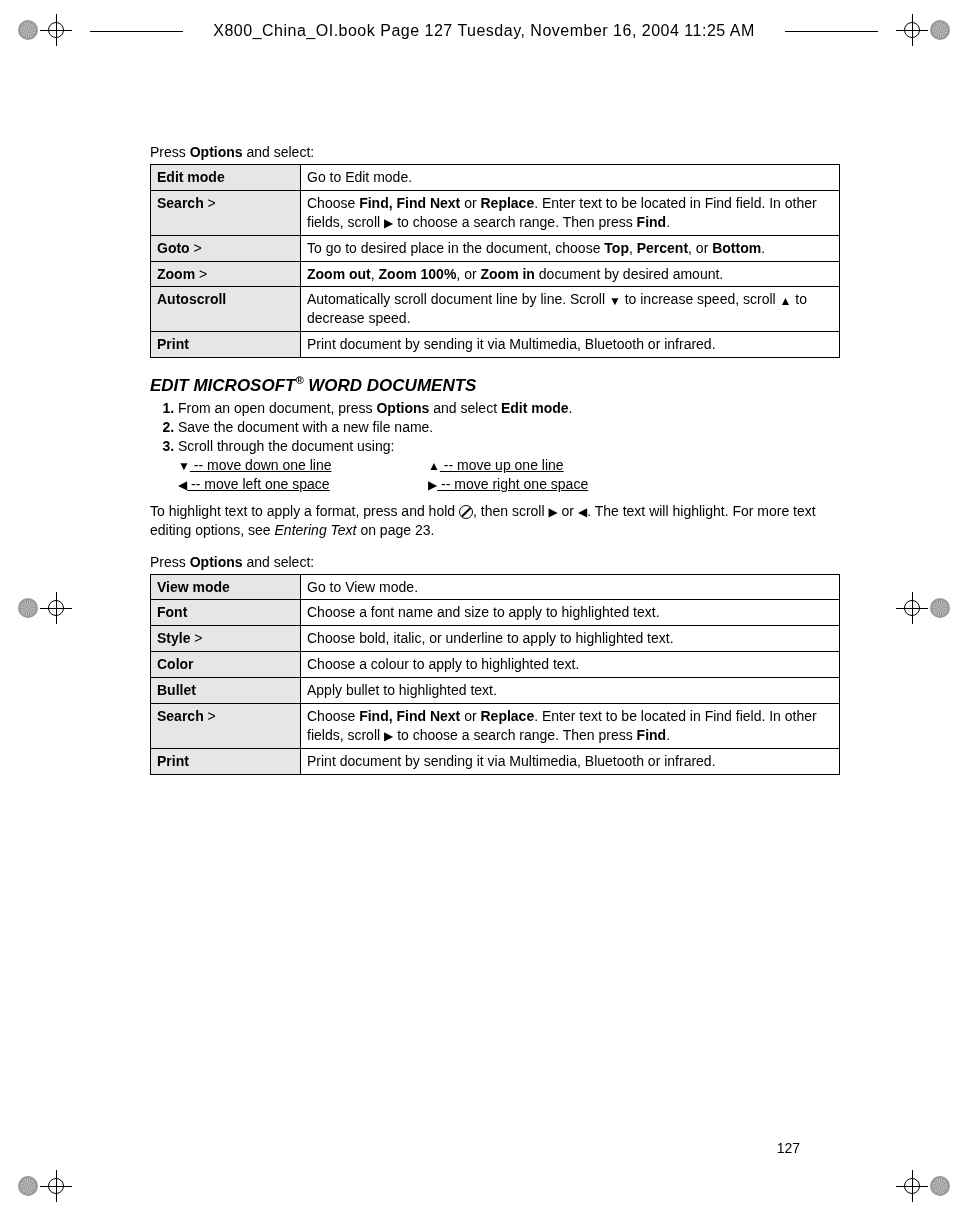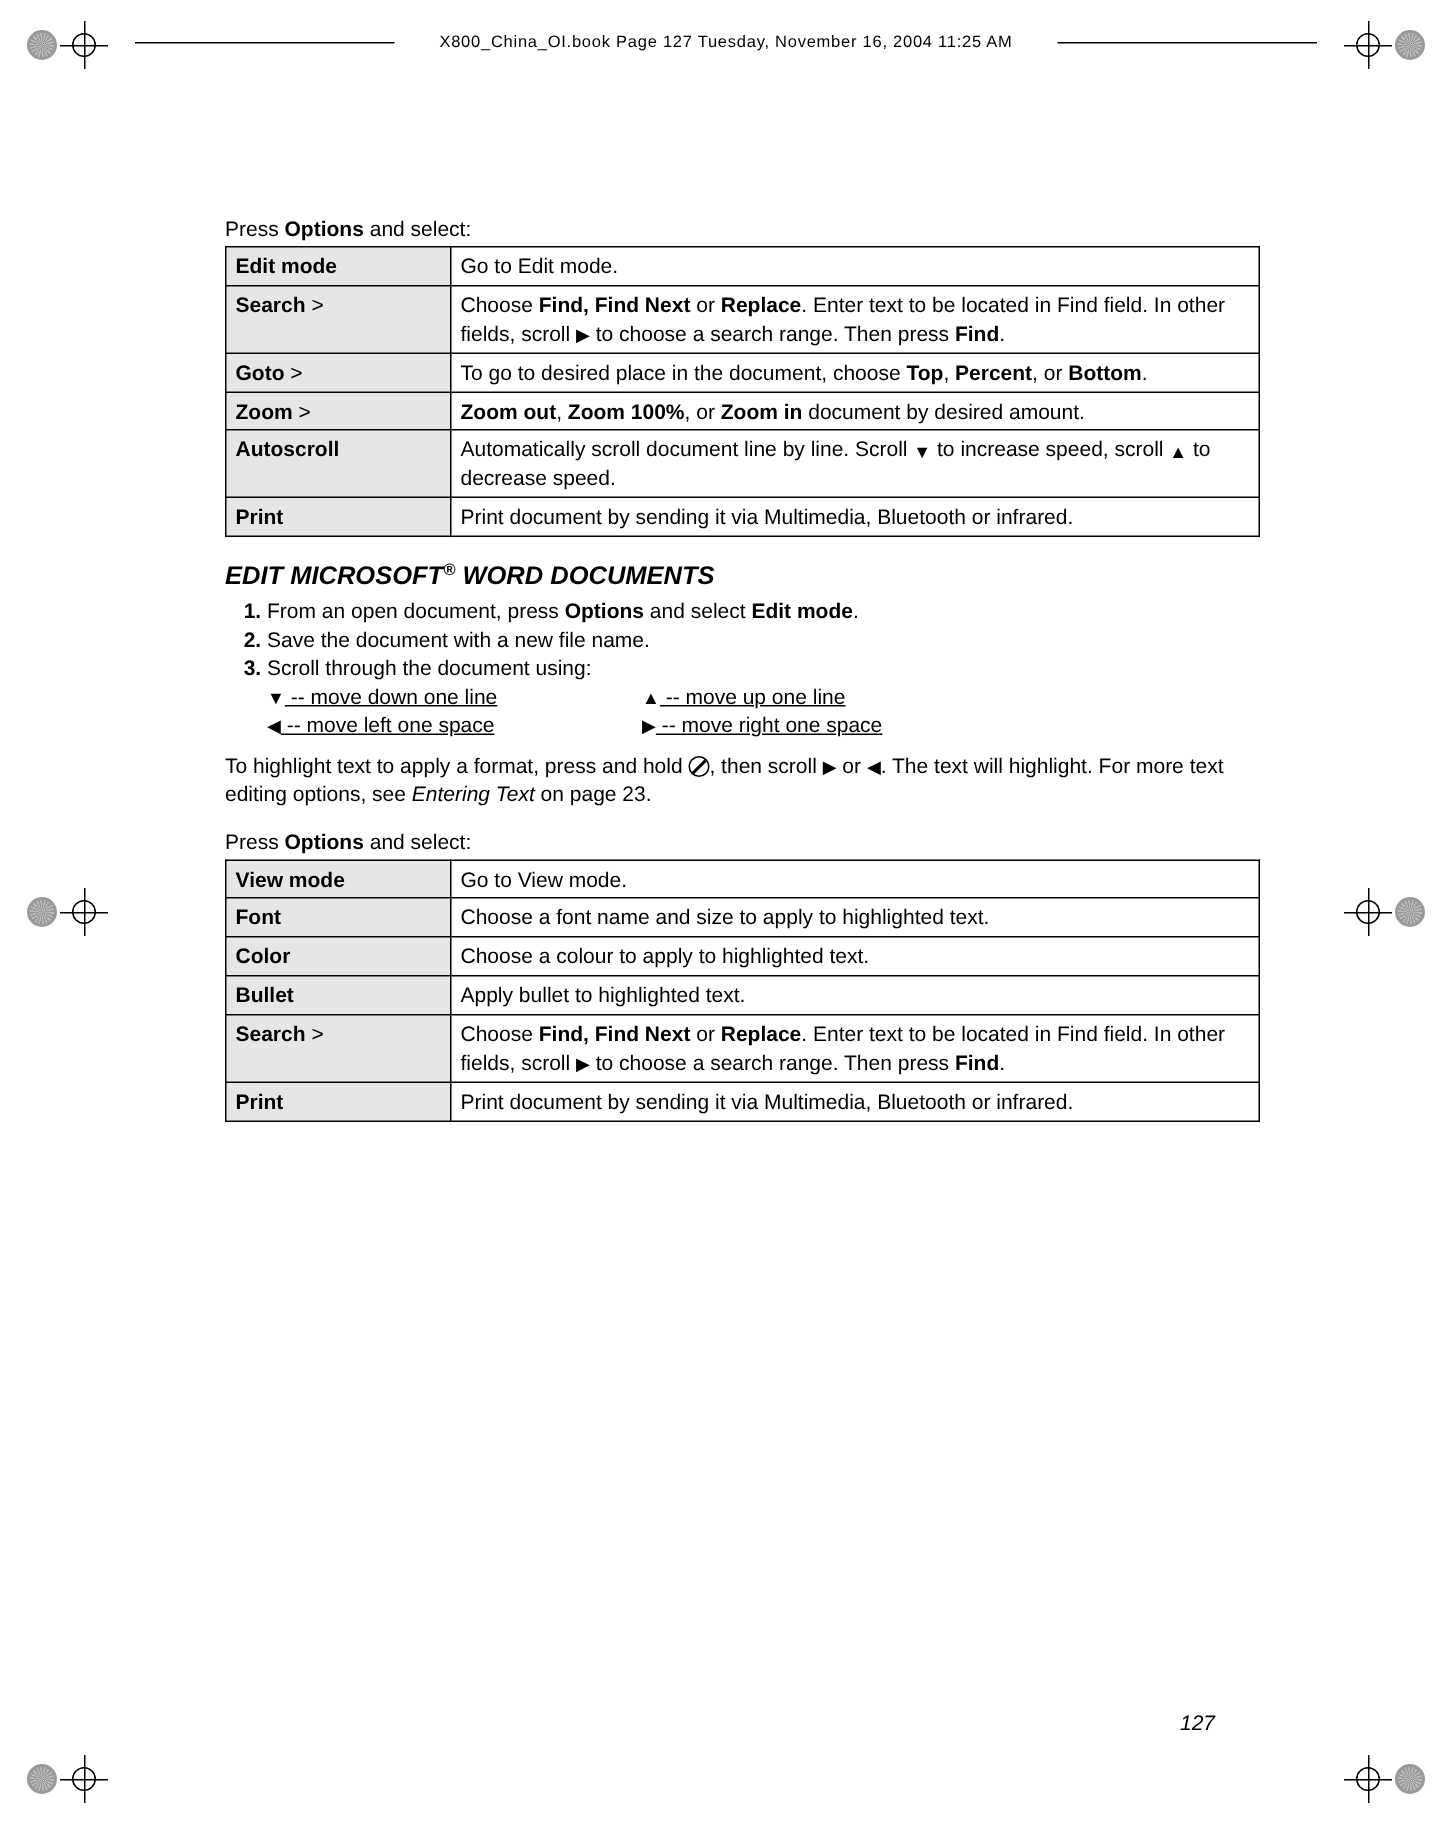--- a/index.html
+++ b/index.html
@@ -72,21 +72,21 @@
   }
   .header-bar .reg { margin: 0 10px; }
   .header-bar::before,
   .header-bar::after {
     content: '';
     flex: 1;
     height: 1px;
     background: #000;
   }
   .header-text {
-    font-size: 11px;
+    font-size: 16px;
     letter-spacing: 0.5px;
     margin: 0 10px;
     white-space: nowrap;
     text-align: center;
   }
   .content {
     position: absolute;
     top: 130px;
     left: 150px;
     width: 690px;
@@ -153,24 +153,23 @@
     position: absolute;
     width: 12px;
     height: 1.5px;
     background: #000;
     top: 50%;
     left: 50%;
     transform: translate(-50%, -50%) rotate(-45deg);
   }
   .page-num {
     position: absolute;
-    right: 158px;
+    right: 168px;
     bottom: 60px;
     font-size: 14px;
-    font-style: italic;
   }
   b { font-weight: bold; }
   i { font-style: italic; }
 </style>
 </head>
 <body>
 
 <div class="crop-mark cm-tl">
     <span class="circle"></span>
     <span class="reg">
@@ -274,20 +273,24 @@
       <tbody id="tbody2">
         <tr>
           <td class="label">View mode</td>
           <td>Go to View mode.</td>
         </tr>
         <tr>
           <td class="label">Font</td>
           <td>Choose a font name and size to apply to highlighted text.</td>
         </tr>
         <tr>
+          <td class="label">Style <span class="gt">&gt;</span></td>
+          <td>Choose bold, italic, or underline to apply to highlighted text.</td>
+        </tr>
+        <tr>
           <td class="label">Color</td>
           <td>Choose a colour to apply to highlighted text.</td>
         </tr>
         <tr>
           <td class="label">Bullet</td>
           <td>Apply bullet to highlighted text.</td>
         </tr>
         <tr>
           <td class="label">Search <span class="gt">&gt;</span></td>
           <td>Choose <b>Find, Find Next</b> or <b>Replace</b>. Enter text to be located in Find field. In other fields, scroll <span class="tri">▶</span> to choose a search range. Then press <b>Find</b>.</td>

